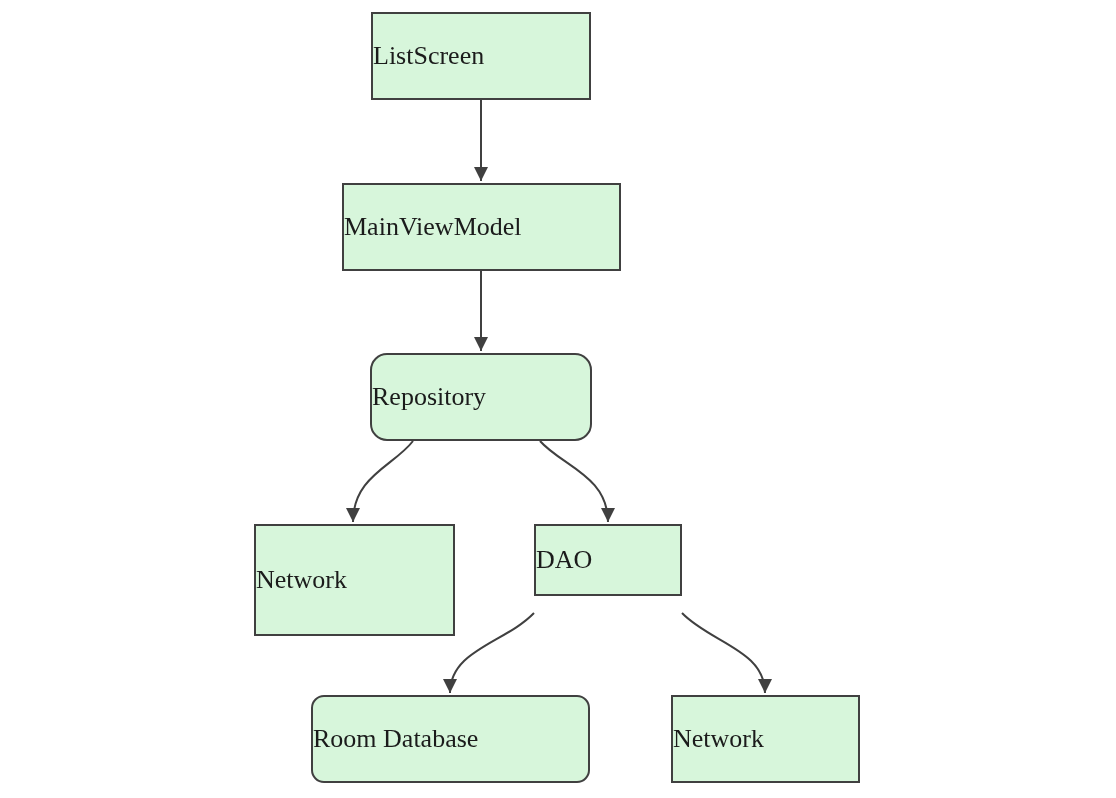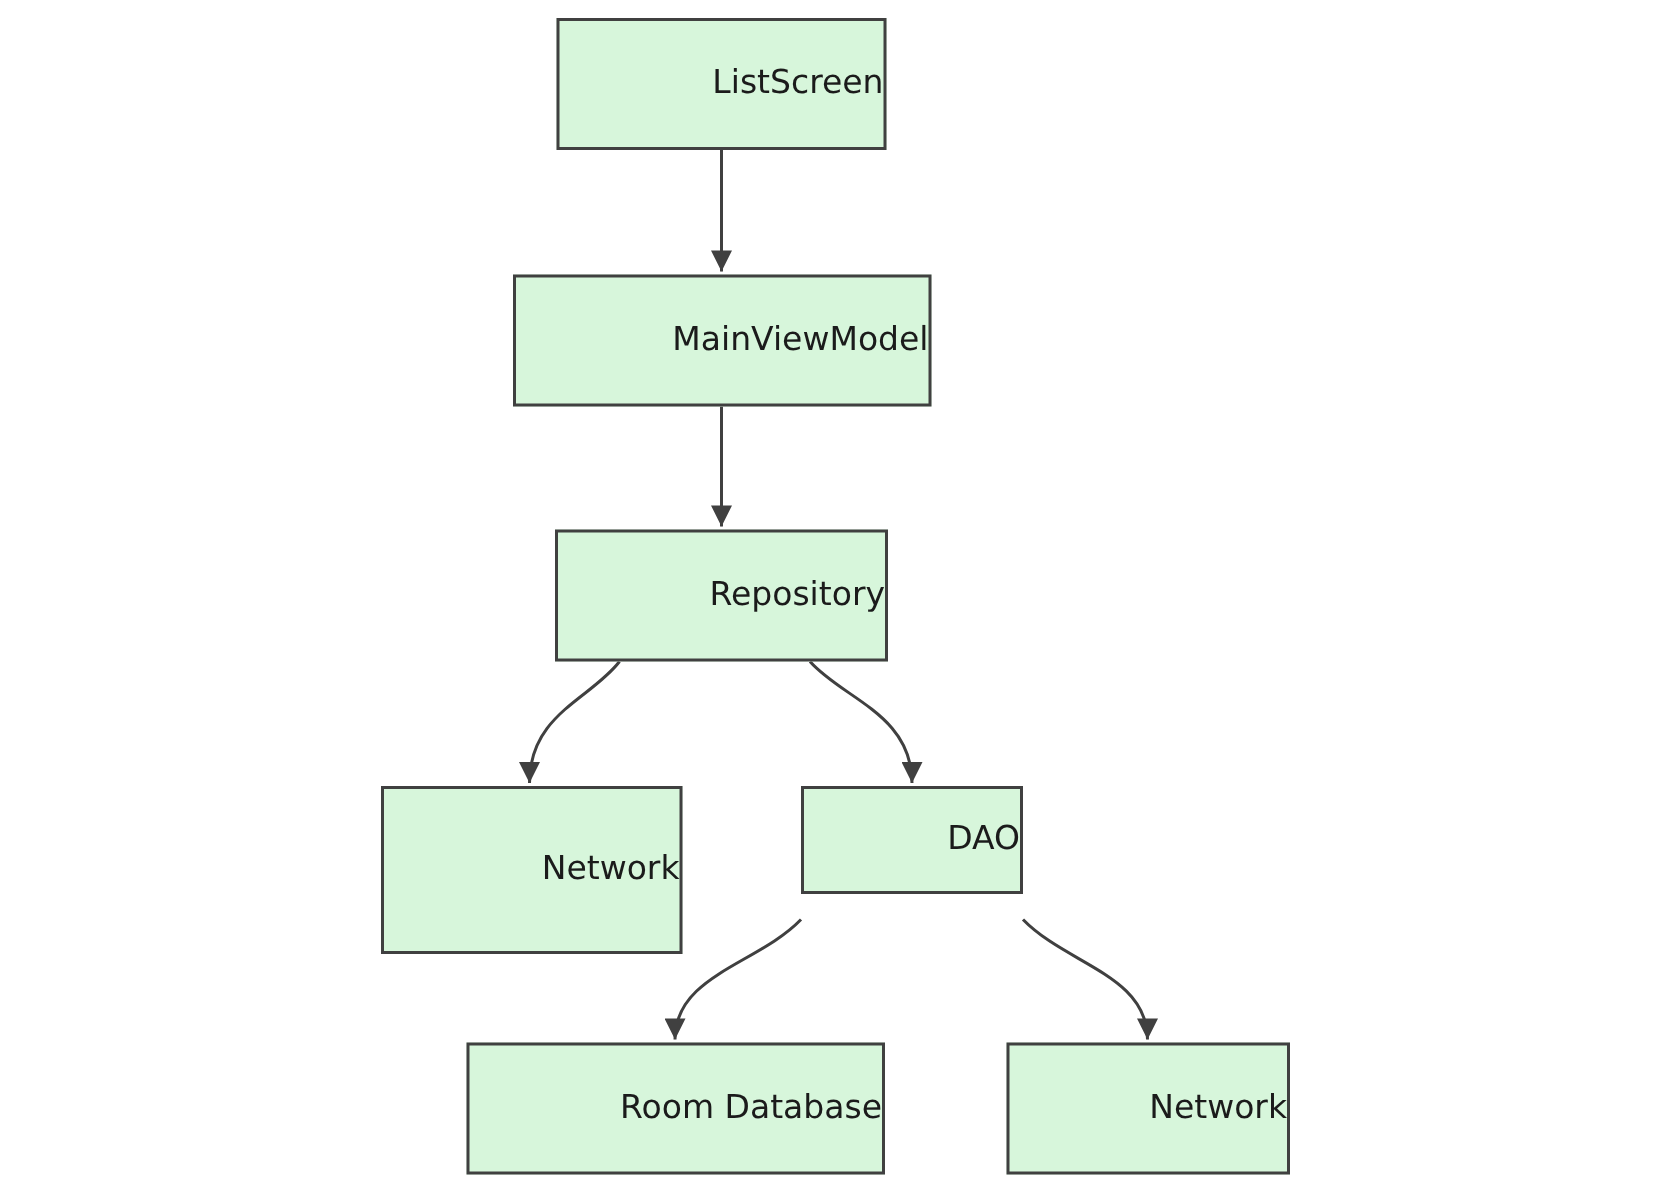--- a/index.html
+++ b/index.html
@@ -30,33 +30,34 @@
     fill: none;
     stroke: var(--edge-color);
     stroke-width: 2px;
   }
   .node {
     position: absolute;
     background: var(--node-fill);
     border: 2px solid var(--node-border);
     display: flex;
     align-items: center;
-    justify-content: flex-end;
+    justify-content: flex-start;
     color: var(--text-color);
-    font-size: 22px;
+    font-size: 26px;
     line-height: 1.2;
     white-space: nowrap;
+    font-family: Liberation Serif, serif;
   }
   
   .n-listscreen    { left: 371px; top: 12px;  width: 220px; height: 88px; }
   .n-mainviewmodel { left: 342px; top: 183px; width: 279px; height: 88px; }
-  .n-repository    { left: 370px; top: 353px; width: 222px; height: 88px; }
+  .n-repository    { left: 370px; top: 353px; width: 222px; height: 88px; border-radius: 17px; }
   .n-network       { left: 254px; top: 524px; width: 201px; height: 112px; }
   .n-dao           { left: 534px; top: 524px; width: 148px; height: 72px; }
-  .n-roomdatabase  { left: 311px; top: 695px; width: 279px; height: 88px; }
+  .n-roomdatabase  { left: 311px; top: 695px; width: 279px; height: 88px; border-radius: 13px; }
   .n-entities      { left: 671px; top: 695px; width: 189px; height: 88px; }
 </style>
 </head>
 <body>
 
 <div class="canvas">
 
   <svg class="edges" viewBox="0 0 1116 798" xmlns="http://www.w3.org/2000/svg">
     <defs>
       <marker id="arrowhead" viewBox="0 0 10 10" refX="10" refY="5" markerWidth="7.5" markerHeight="7" orient="auto">

